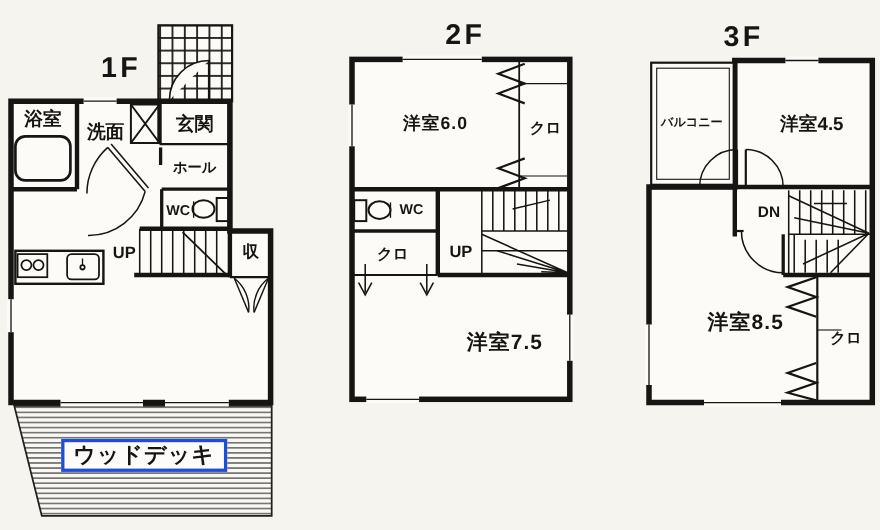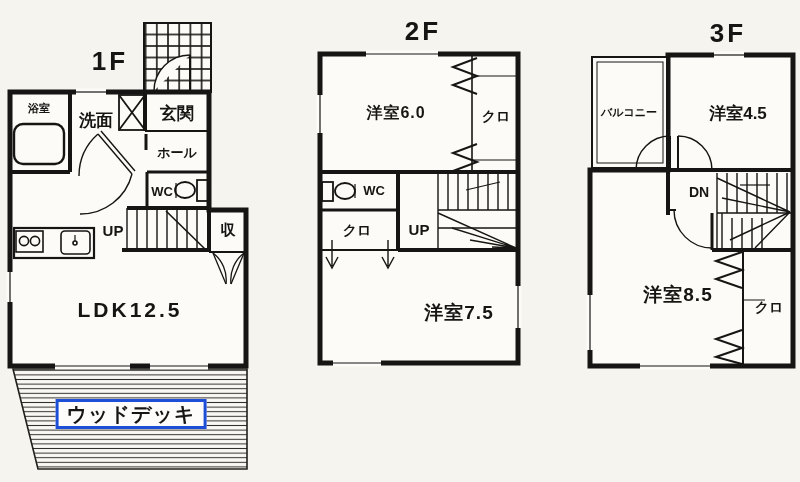--- a/index.html
+++ b/index.html
@@ -209,38 +209,37 @@
       <path d="M714 55 H744" stroke-width="1.2"></path>
       <rect x="640" y="362.5" width="70" height="7" fill="#fcfbf8" stroke="none"></rect>
       <path d="M640 366 H710" stroke-width="1.2"></path>
       <rect x="586.5" y="295" width="7" height="55" fill="#fcfbf8" stroke="none"></rect>
       <path d="M590 295 V350" stroke-width="1.2"></path>
     </g>
   </g>
 </svg>
 
 <span class="lbl floor-title" style="left:110px;top:61px;">1F</span>
-<span class="lbl" style="left:39px;top:108px;font-size:11px;">浴室</span>
+<span class="lbl" style="left:39px;top:108px;font-size:17px;">浴室</span>
 <span class="lbl" style="left:96px;top:120px;font-size:17px;">洗面</span>
 <span class="lbl" style="left:177px;top:113px;font-size:17px;">玄関</span>
 <span class="lbl" style="left:177px;top:152px;font-size:13px;">ホール</span>
 <span class="lbl" style="left:162px;top:191px;font-size:13px;">WC</span>
 <span class="lbl" style="left:113px;top:230px;font-size:15px;">UP</span>
 <span class="lbl" style="left:228px;top:229px;font-size:15px;">収</span>
-<span class="lbl" style="left:130px;top:309px;font-size:21px;letter-spacing:3px;">LDK12.5</span>
 <span class="lbl deck-label" style="left:131px;top:414px;font-size:20px;letter-spacing:1px;">ウッドデッキ</span>
 
 <span class="lbl floor-title" style="left:423px;top:31px;">2F</span>
 <span class="lbl" style="left:396px;top:113px;font-size:16px;letter-spacing:1px;">洋室6.0</span>
 <span class="lbl" style="left:496px;top:116px;font-size:14px;">クロ</span>
 <span class="lbl" style="left:374px;top:190px;font-size:13px;">WC</span>
 <span class="lbl" style="left:357px;top:230px;font-size:14px;">クロ</span>
 <span class="lbl" style="left:419px;top:229px;font-size:15px;">UP</span>
 <span class="lbl" style="left:419px;top:312px;font-size:19px;letter-spacing:1px;margin-left:40px;">洋室7.5</span>
 
-<span class="lbl floor-title" style="left:728px;top:33px;text-align:center;">3F</span>
+<span class="lbl floor-title" style="left:676px;top:33px;text-align:center;">3F</span>
 <span class="lbl" style="left:629px;top:112px;font-size:11px;">バルコニー</span>
 <span class="lbl" style="left:738px;top:113px;font-size:17px;">洋室4.5</span>
 <span class="lbl" style="left:699px;top:192px;font-size:14px;">DN</span>
 <span class="lbl" style="left:678px;top:294px;font-size:19px;letter-spacing:1px;">洋室8.5</span>
 <span class="lbl" style="left:769px;top:307px;font-size:14px;">クロ</span>
 
 </div>
 
 </body></html>

